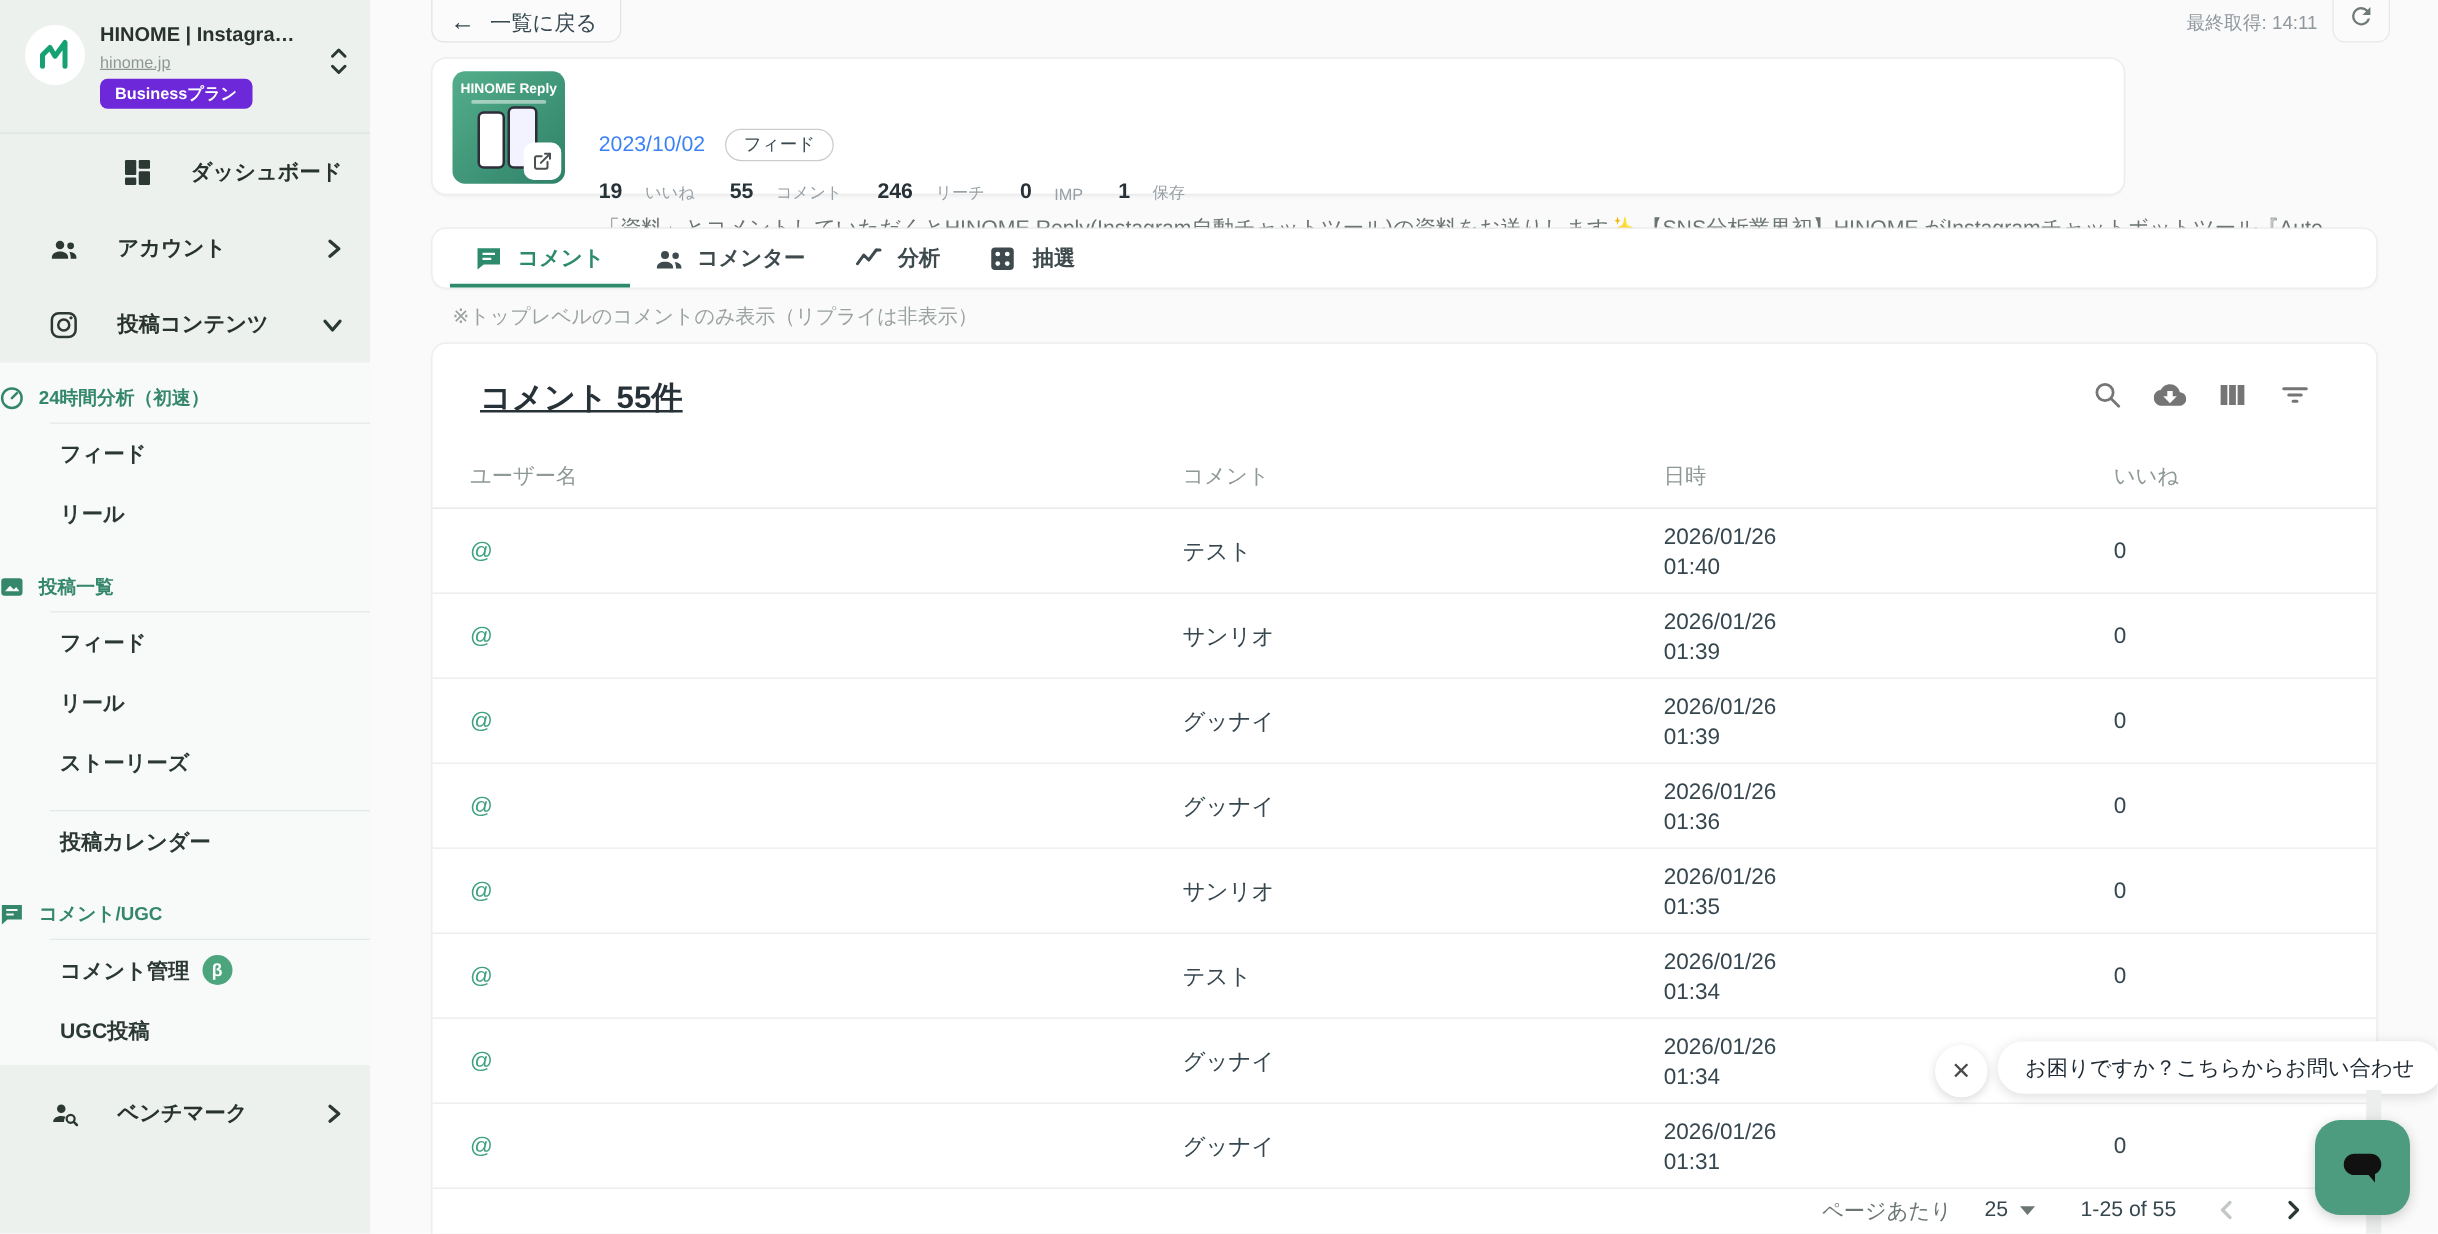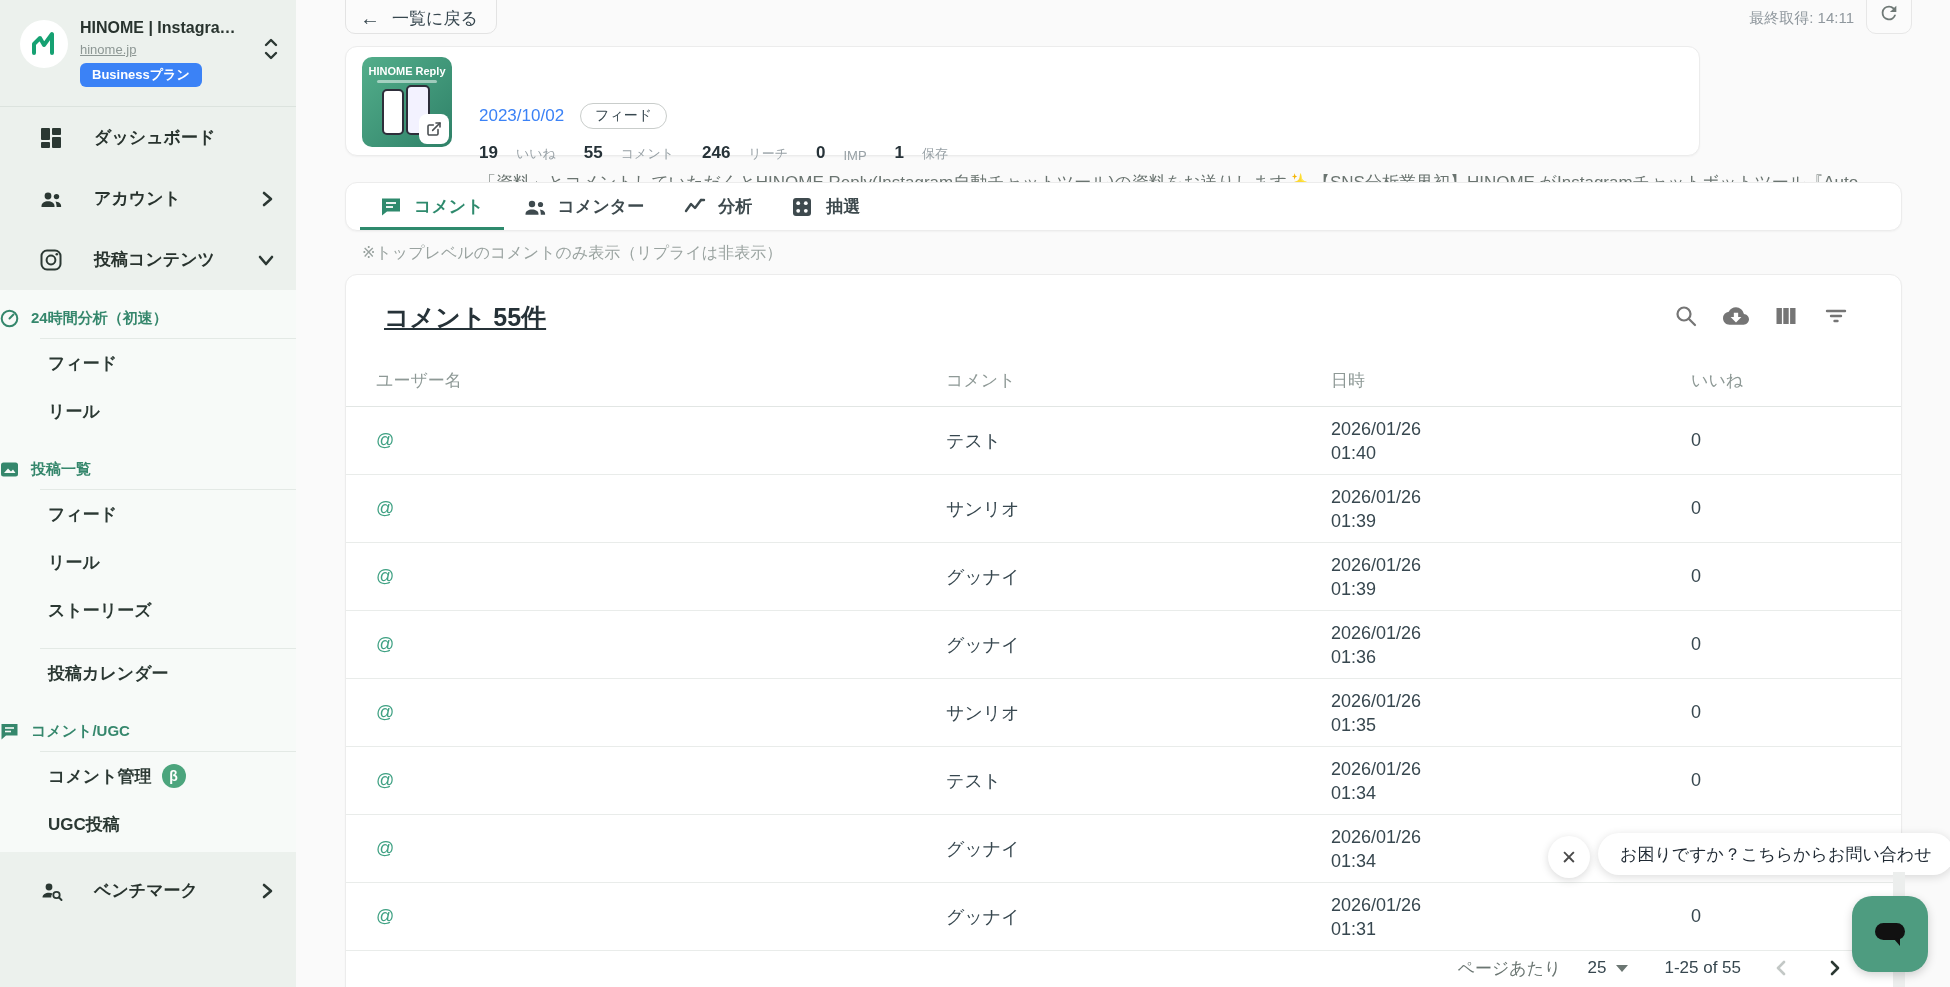--- a/index.html
+++ b/index.html
@@ -13,24 +13,24 @@
   
   .sidebar {
     position:absolute; left:0; top:0; width:296px; height:987px;
     background:#ECF1ED; overflow:hidden;
   }
   .ws-header { position:relative; height:107px; border-bottom:1px solid #DCE3DE; padding:18px 16px 0 20px; display:flex; }
   .ws-logo { width:48px; height:48px; border-radius:50%; background:#fff; display:flex; align-items:center; justify-content:center; flex:0 0 48px; margin-top:2px; }
   .ws-meta { margin-left:12px; min-width:0; }
   .ws-title { font-size:16px; font-weight:bold; color:#28332E; white-space:nowrap; overflow:hidden; text-overflow:ellipsis; width:168px; }
   .ws-domain { font-size:13px; color:#8D9794; margin-top:3px;text-decoration:underline; }
-  .ws-plan { display:inline-block; margin-top:6px; background:#3b82f6; color:#fff; font-size:13px; font-weight:bold; padding:3px 12px; border-radius:6px; }
+  .ws-plan { display:inline-block; margin-top:6px; background:#6d28d9; color:#fff; font-size:13px; font-weight:bold; padding:3px 12px; border-radius:6px; }
   .ws-unfold { position:absolute; right:16px; top:36px; color:#2B3833; cursor:pointer; }
 
-  .nav-item { height:61px; display:flex; align-items:center; padding:0 22px 0 40px; font-size:17px; font-weight:bold; color:#28332E; cursor:pointer; position:relative; }
+  .nav-item { height:61px; display:flex; align-items:center; padding:0 22px 0 40px; font-size:17px; font-weight:bold; color:#28332E; cursor:pointer; position:relative;justify-content:flex-end; }
   .nav-item .nicon { width:24px; margin-right:30px; color:#2B3833; flex:0 0 24px; }
   .nav-item .chev { margin-left:auto; color:#2B3833; }
 
   .submenu { background:#F7FAF8; padding:6px 0 4px 0; }
   .sec { margin-top:2px; }
   .sec + .sec { margin-top:14px; }
   .sec-head { height:40px; display:flex; align-items:center; color:#35876C; font-size:15px; font-weight:bold; cursor:pointer; }
   .sec-head .sicon { width:19px; margin-right:12px; flex:0 0 19px; }
   .sec-div { border-bottom:1px solid #E3E9E5; margin-left:40px; }
   .sub-item { height:48px; display:flex; align-items:center; padding-left:48px; font-size:17px; font-weight:bold; color:#2B3833; cursor:pointer; }

